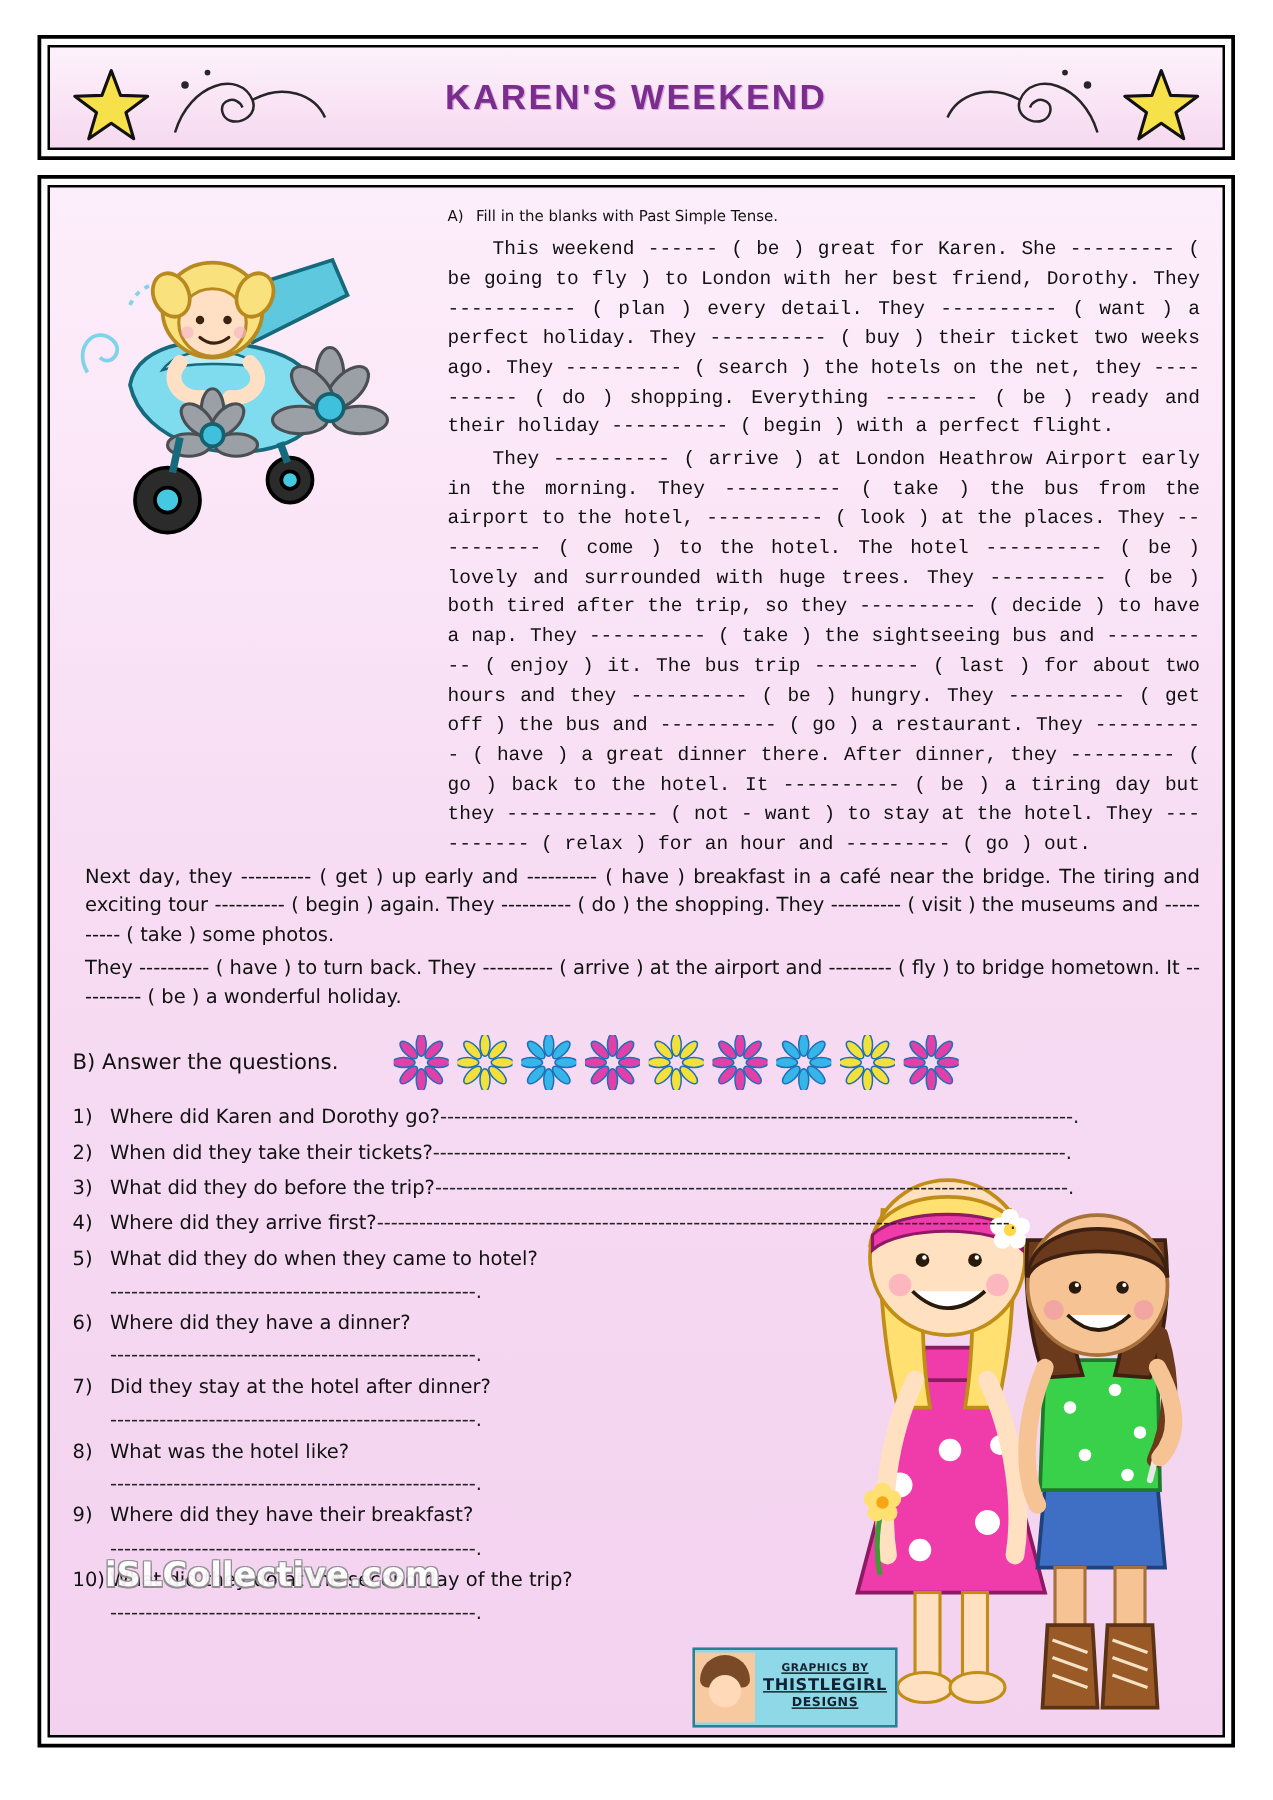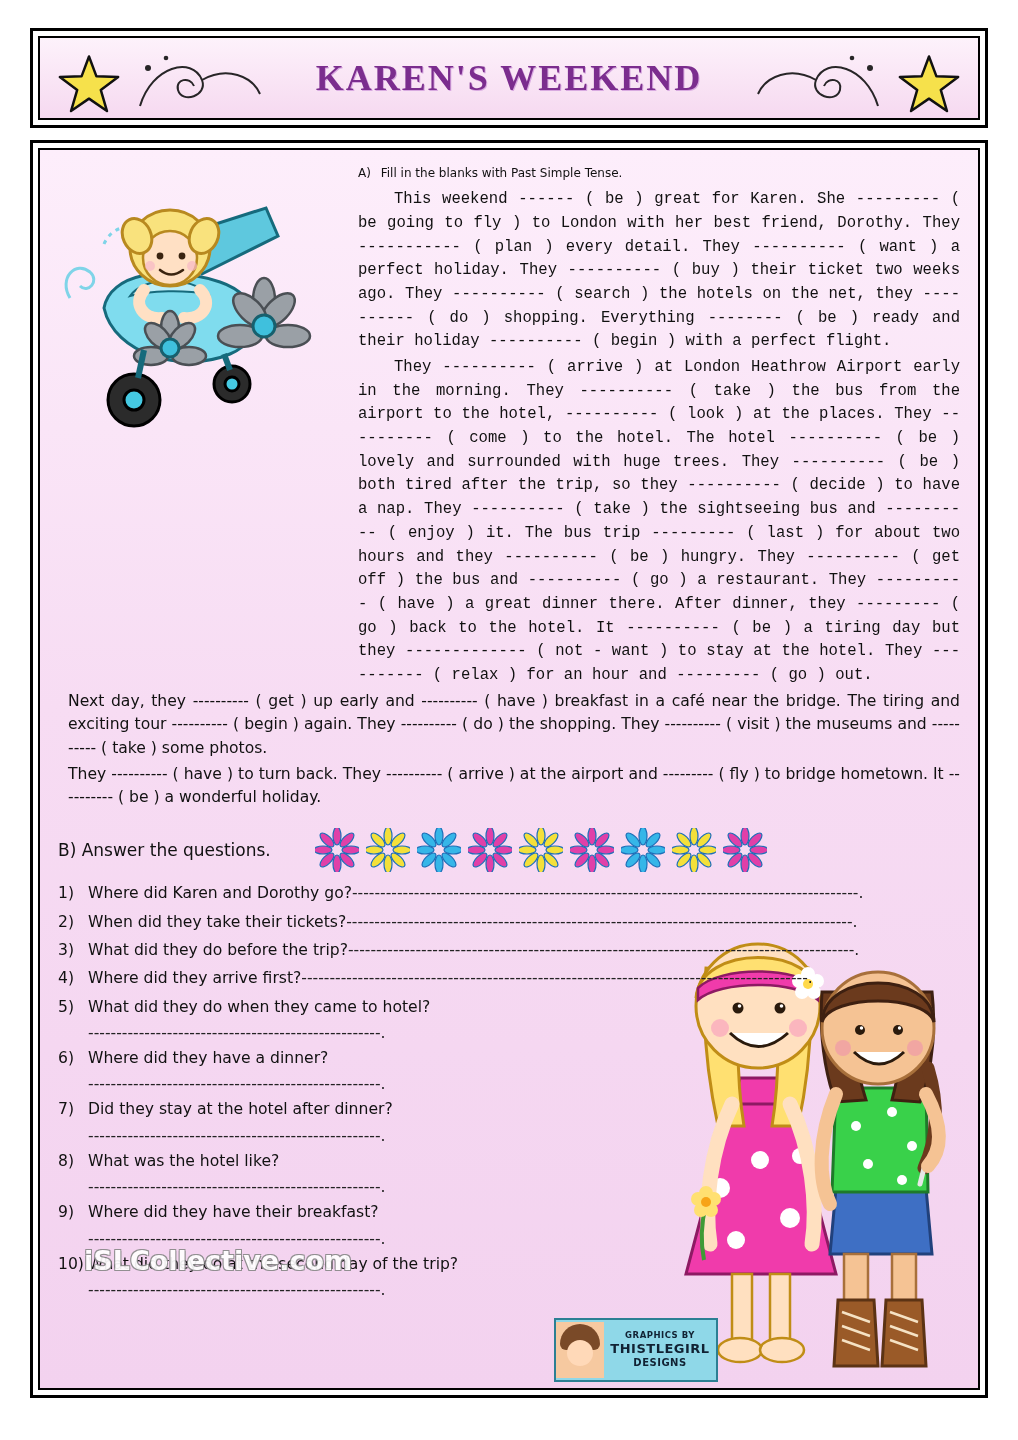--- a/index.html
+++ b/index.html
@@ -36,22 +36,22 @@
     height: 100%;
     border: 2px solid #000;
     background: linear-gradient(#fdf2fb, #f6d9f0);
     box-sizing: border-box;
     display: flex;
     align-items: center;
     justify-content: center;
     overflow: hidden;
   }
   .title-text {
-    font-family: Liberation Serif, serif;
-    font-size: 36px;
+    font-family: Liberation Sans, sans-serif;
+    font-size: 28px;
     font-weight: bold;
     letter-spacing: 2px;
     color: #7b2d8e;
     text-shadow: 1px 1px 0 #d8a9e0;
     z-index: 3;
   }
   .star {
     position: absolute;
     width: 62px;
     height: 62px;
@@ -187,20 +187,21 @@
     right: 260px;
     bottom: 6px;
     width: 160px;
     height: 60px;
     background: #8fd8e8;
     border: 2px solid #2c7f93;
     z-index: 8;
     display: flex;
     align-items: center;
     overflow: hidden;
+    text-decoration: underline;
   }
   .credit-av {
     width: 48px; height: 56px;
     background: #f6c9a0;
     flex: 0 0 48px;
     position: relative;
   }
   .credit-av .hair {
     position: absolute; left: 4px; top: 2px; width: 40px; height: 26px;
     background: #7a4a28; border-radius: 20px 20px 6px 6px;

